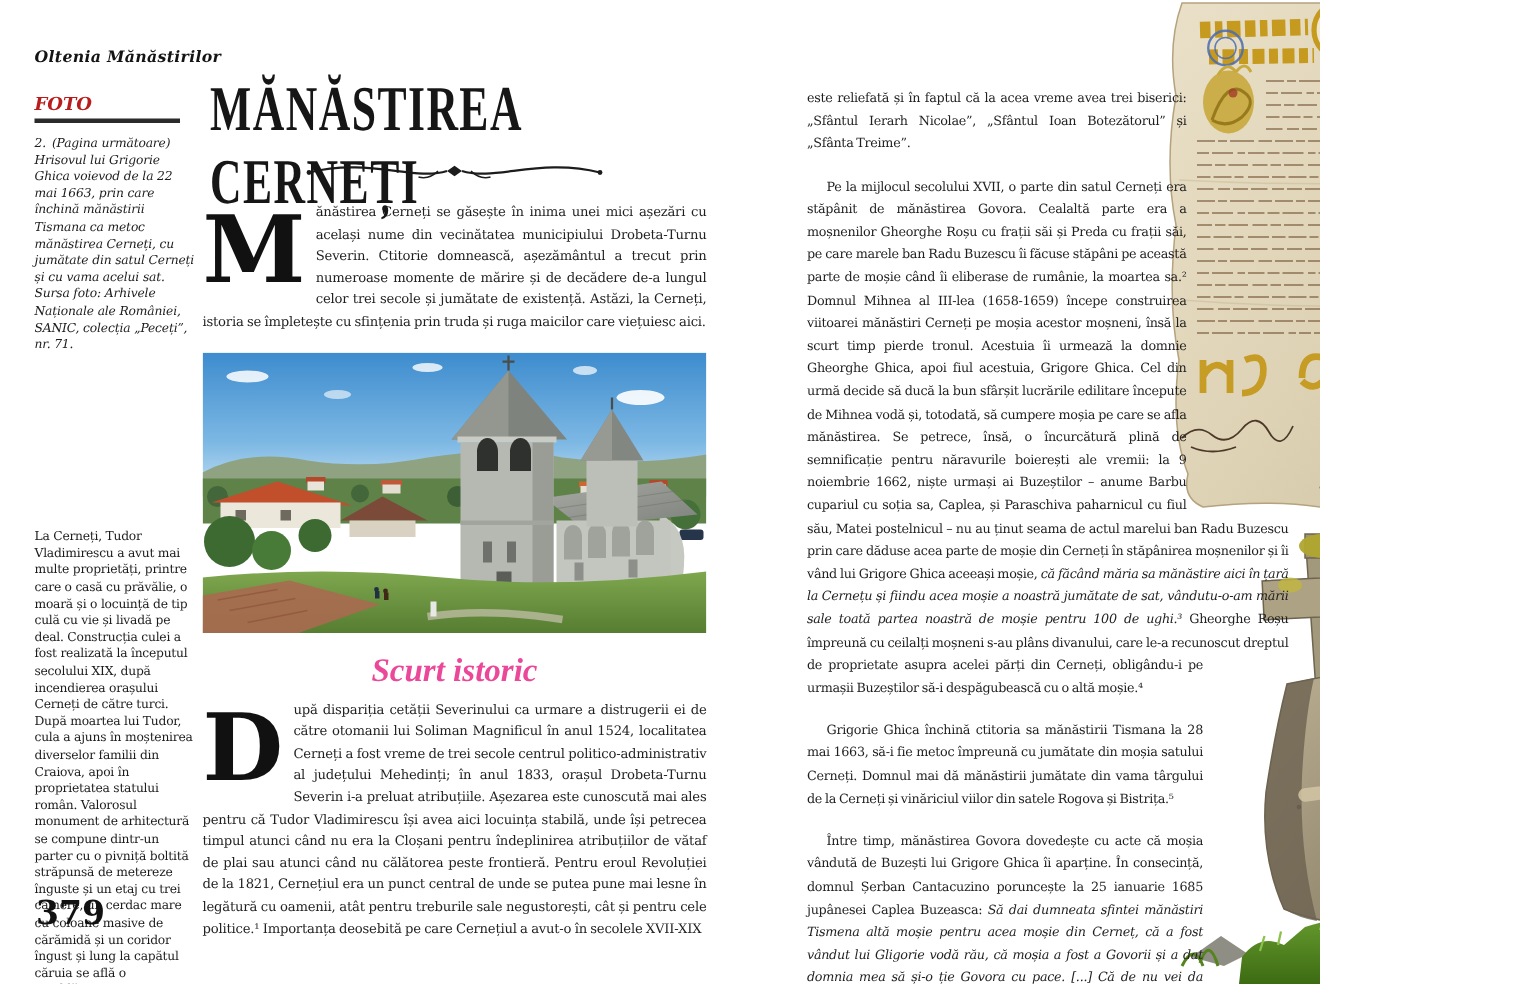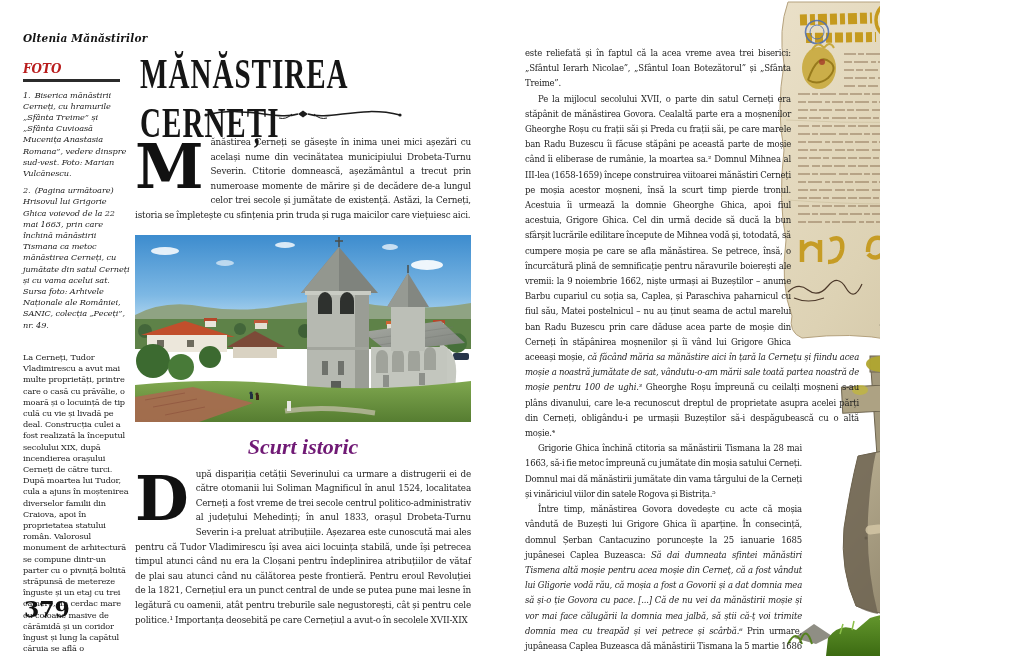--- a/index.html
+++ b/index.html
@@ -25,50 +25,49 @@
   .title-text{display:inline-block;font-family:"Liberation Serif",serif;font-weight:bold;
               font-size:30px;letter-spacing:1px;color:#161616;
               transform:scale(.97,1.42);transform-origin:center top;}
   .orn{display:block;margin:9px auto 0 auto;}
   .body-p{margin:12px 0 0 0;text-align:justify;font-size:8.8px;line-height:14.6px;
           letter-spacing:-.15px;word-spacing:-.4px;color:#1f1f1f;}
   .dropcap{float:left;font-family:"DejaVu Serif",serif;font-weight:bold;font-size:62px;
            line-height:56px;padding:4px 7px 0 0;color:#111;}
   .photo-box{margin-top:12px;width:336px;height:187px;overflow:hidden;}
   .sec-head{margin:12px 0 0 0;text-align:center;font-family:"Liberation Serif",serif;
-            font-style:italic;font-size:22px;color:#701a75;}
+            font-style:italic;font-size:22px;color:#ec4899;}
   .hist{margin-top:7px;}
 
   
   .right-col{position:absolute;left:525px;top:46px;width:499px;height:612px;
              font-size:8.5px;line-height:15.2px;letter-spacing:-.2px;word-spacing:-.6px;
              text-align:justify;color:#1f1f1f;z-index:2;}
   .sp1{float:right;width:233px;height:292px;}
   .sp2{float:right;clear:right;width:165px;height:107px;}
   .sp3{float:right;clear:right;width:222px;height:215px;}
-  .right-col p{margin:0;}
+  .right-col p{margin:13px;}
   .ind{text-indent:13px;}
   .it{font-style:italic;}
 
   
   .manuscript{position:absolute;left:772px;top:0;width:252px;height:348px;z-index:1;}
   .cross{position:absolute;left:770px;top:338px;width:254px;height:318px;z-index:1;}
 </style>
 </head>
 <body>
 
 <div id="page">
 
   <div class="run-head">Oltenia Mănăstirilor</div>
 
   <div class="foto">
     <div class="foto-title">FOTO</div>
     <div class="foto-rule"></div>
-    <p class="caption"><span class="cap-num">1.</span><span>Biserica mănăstirii Cerneți, cu hramurile „Sfânta Treime” și „Sfânta Cuvioasă Mucenița Anastasia Romana”, vedere dinspre sud-vest. Foto: Marian Vulcănescu.</span></p>
-    <p class="caption"><span class="cap-num">2.</span><span>(Pagina următoare) Hrisovul lui Grigorie Ghica voievod de la 22 mai 1663, prin care închină mănăstirii Tismana ca metoc mănăstirea Cerneți, cu jumătate din satul Cerneți și cu vama acelui sat. Sursa foto: Arhivele Naționale ale României, SANIC, colecția „Peceți”, nr. 49.</span></p>
+    <p class="caption"><span class="cap-num">2.</span><span>(Pagina următoare) Hrisovul lui Grigorie Ghica voievod de la 22 mai 1663, prin care închină mănăstirii Tismana ca metoc mănăstirea Cerneți, cu jumătate din satul Cerneți și cu vama acelui sat. Sursa foto: Arhivele Naționale ale României, SANIC, colecția „Peceți”, nr. 71.</span></p>
   </div>
 
   <div class="side-note">La Cerneți, Tudor Vladimirescu a avut mai multe proprietăți, printre care o casă cu prăvălie, o moară și o locuință de tip culă cu vie și livadă pe deal. Construcția culei a fost realizată la începutul secolului XIX, după incendierea orașului Cerneți de către turci. După moartea lui Tudor, cula a ajuns în moștenirea diverselor familii din Craiova, apoi în proprietatea statului român. Valorosul monument de arhitectură se compune dintr-un parter cu o pivniță boltită străpunsă de metereze înguste și un etaj cu trei camere, un cerdac mare cu coloane masive de cărămidă și un coridor îngust și lung la capătul căruia se află o „umblătoare”.</div>
 
   <div class="page-num">379</div>
 
   <div class="main-col">
     <div class="title-wrap">
       <span class="title-text">MĂNĂSTIREA CERNEȚI</span>
     </div>

